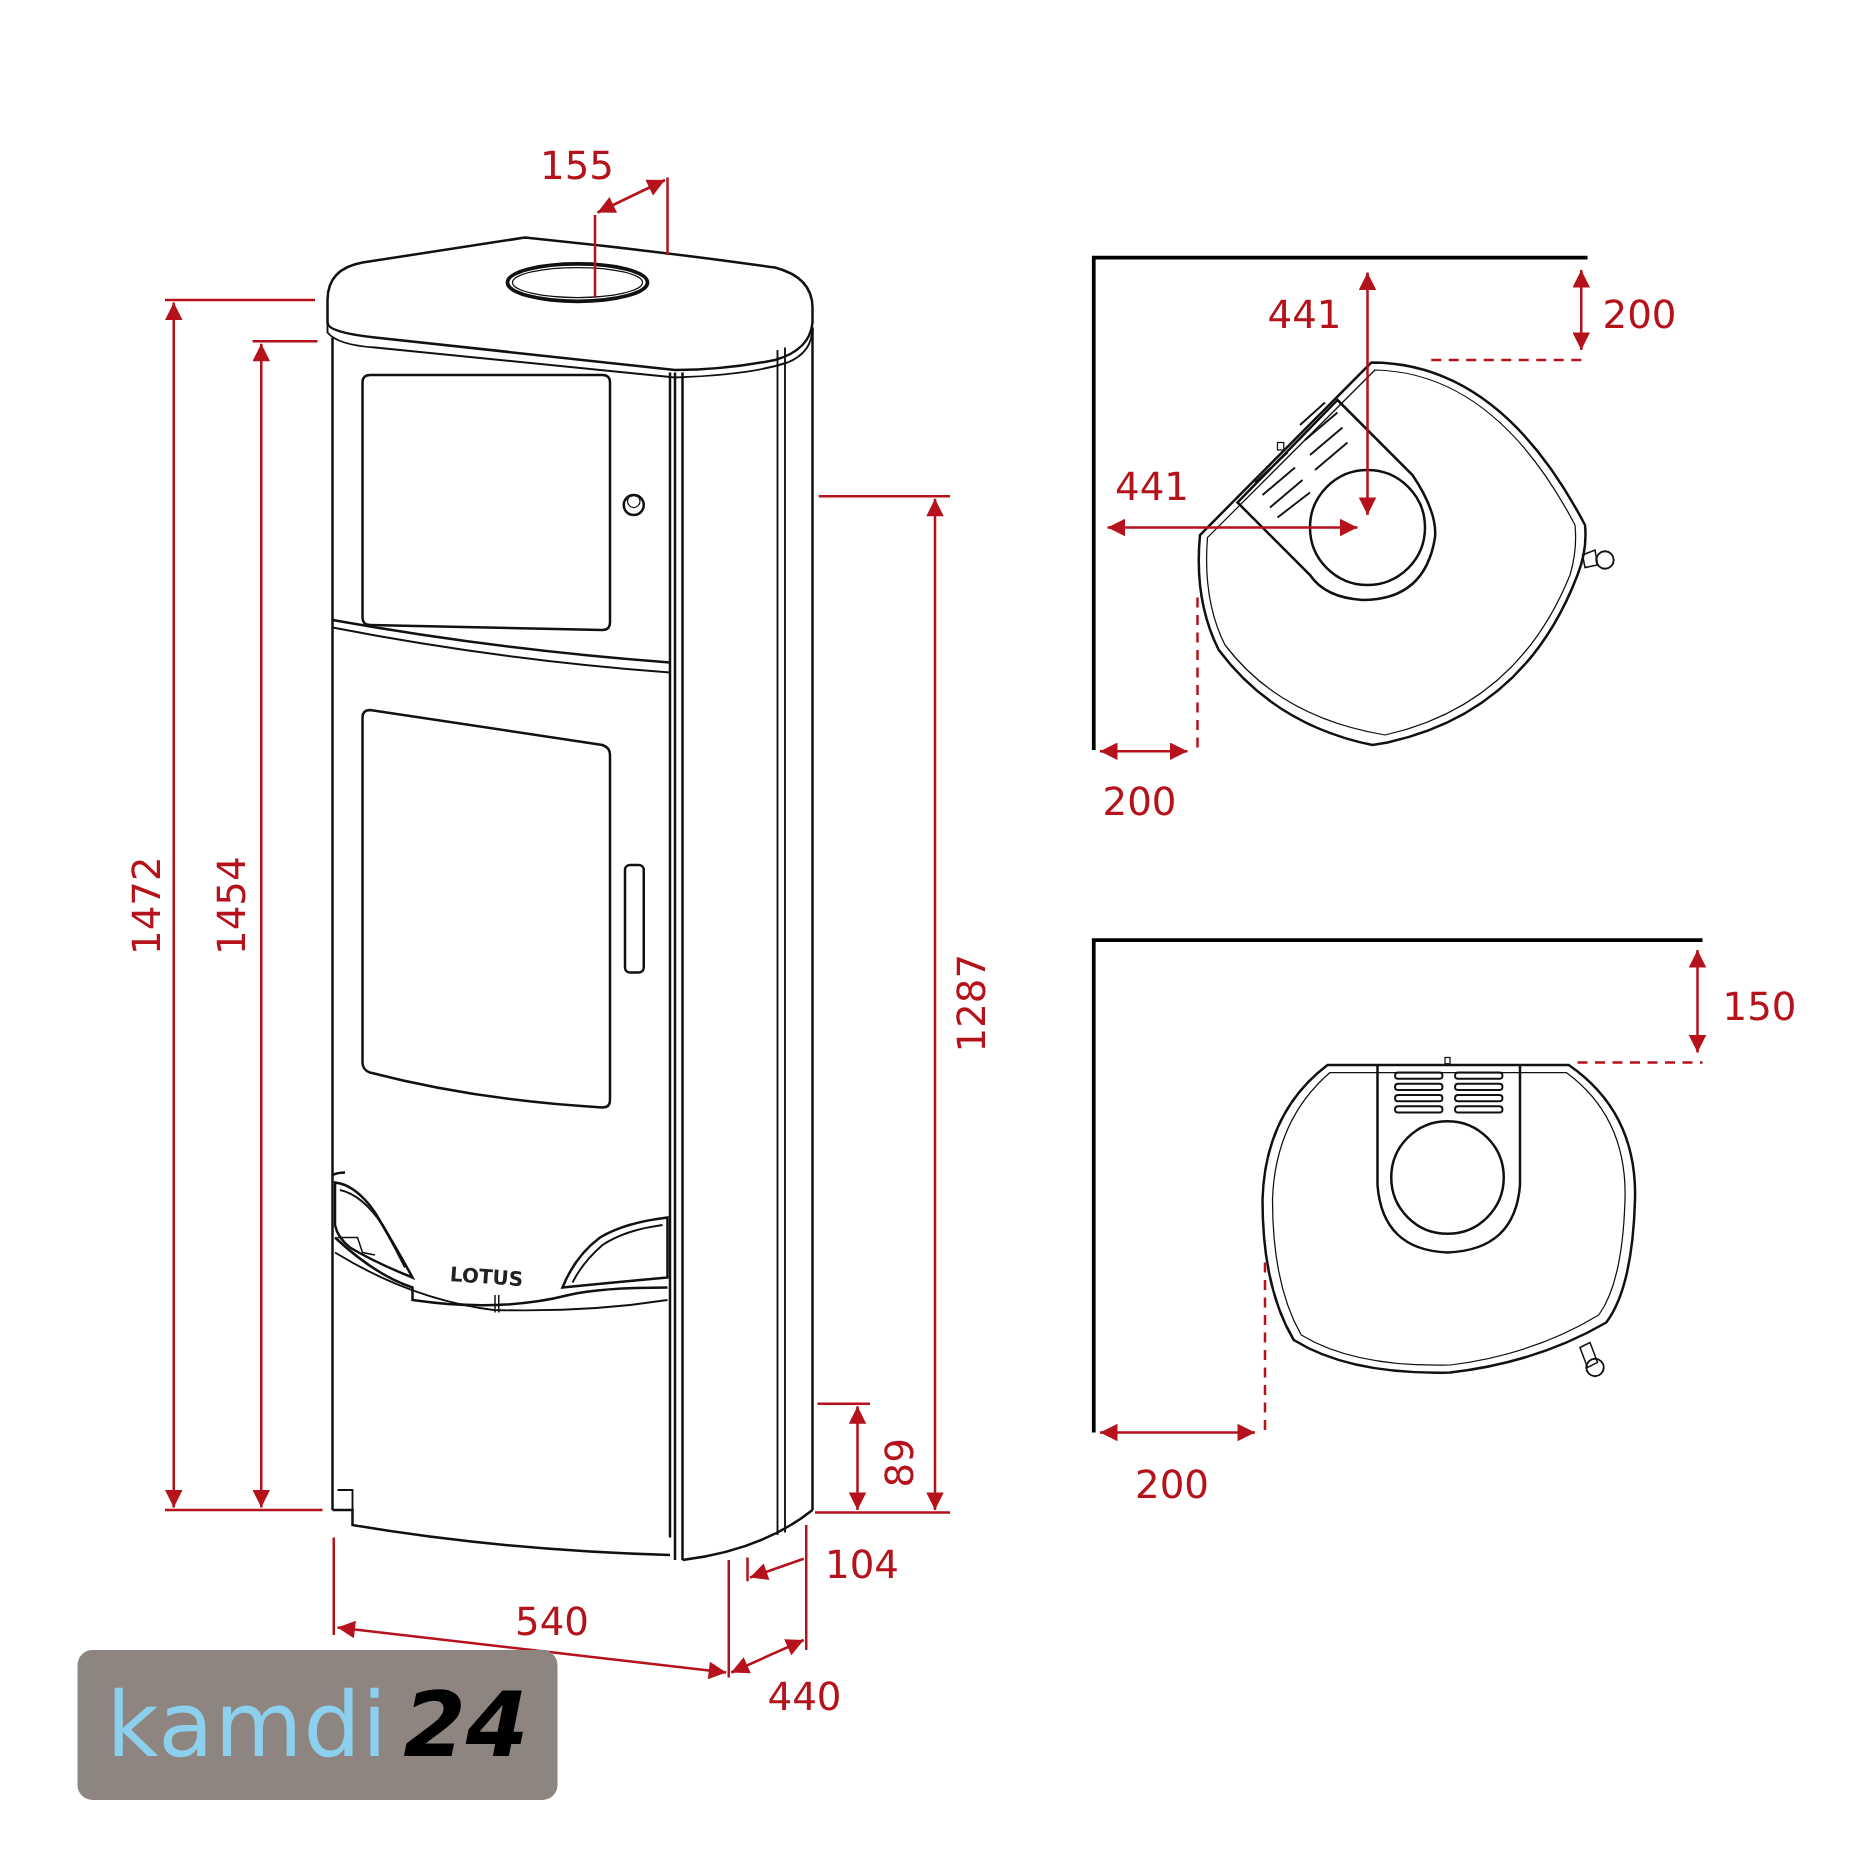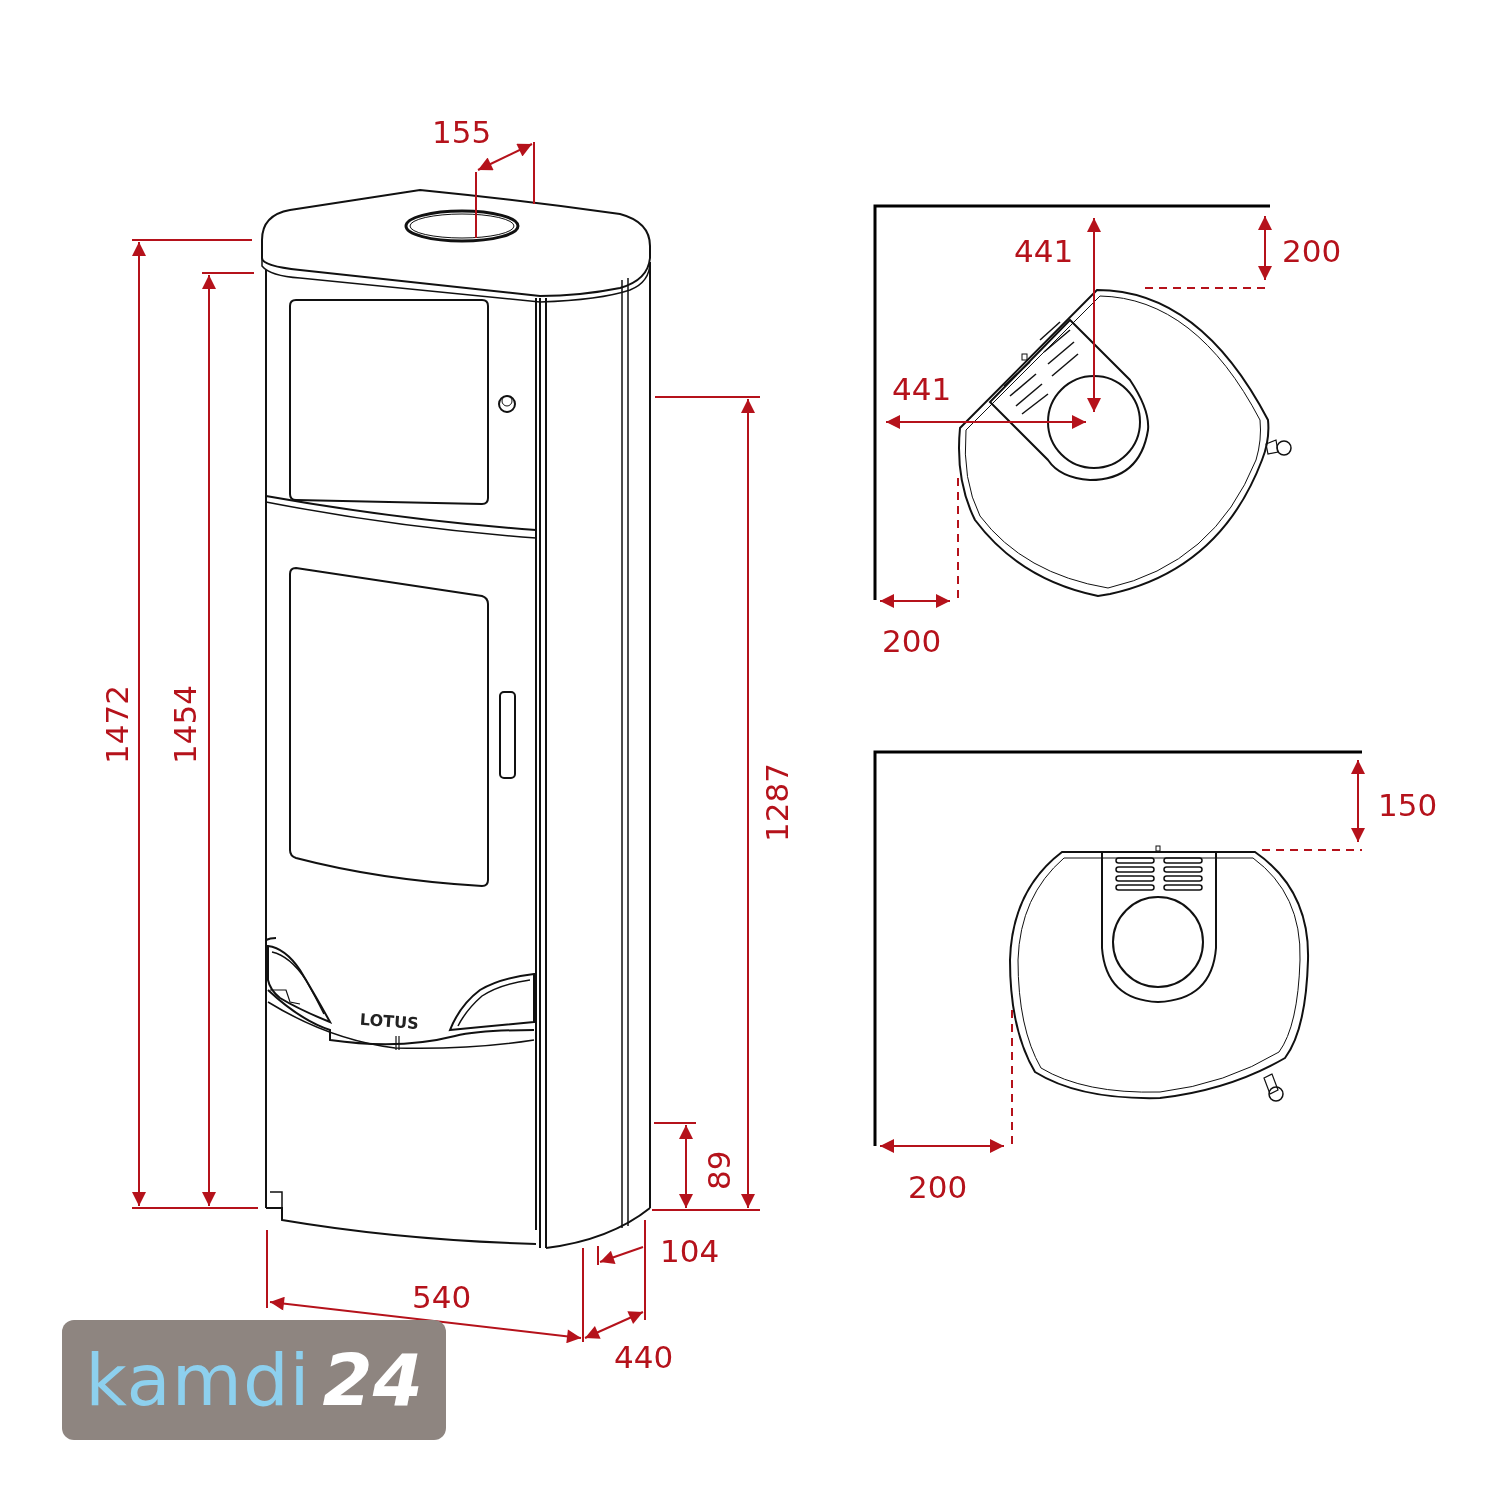--- a/index.html
+++ b/index.html
@@ -6,21 +6,21 @@
   body { width: 1500px; height: 1500px; position: relative; overflow: hidden;
          font-family: "DejaVu Sans", sans-serif; }
   #canvas { position: absolute; left: 0; top: 0; width: 1500px; height: 1500px; }
   .dim-text { font-family: "DejaVu Sans", sans-serif; font-size: 31px; fill: #b5121b; }
   .brand-text { font-family: "DejaVu Sans", sans-serif; font-size: 16px; font-weight: bold; fill: #222; }
   .logo-box { position: absolute; left: 62px; top: 1320px; width: 384px; height: 120px;
               background: #8e8580; border-radius: 12px; display: flex; align-items: center;
               justify-content: center; }
   .logo-word { font-family: "DejaVu Sans", sans-serif; font-size: 72px; line-height: 1; text-align: center; }
   .logo-a { color: #8dd0ee; font-weight: normal; letter-spacing: 1px; }
-  .logo-b { color: #ffffff; font-weight: bold; font-style: italic; margin-left: 12px; }
+  .logo-b { color: #000000; font-weight: bold; font-style: italic; margin-left: 12px; }
 </style>
 </head>
 <body>
 
 <svg id="canvas" viewBox="0 0 1500 1500" xmlns="http://www.w3.org/2000/svg">
   <defs>
     <marker id="arr" viewBox="0 0 10 10" refX="10" refY="5" markerWidth="9" markerHeight="9" orient="auto-start-reverse" markerUnits="userSpaceOnUse">
       <path d="M0,1 L10,5 L0,9 z" fill="#b5121b"></path>
     </marker>
     <marker id="arrL" viewBox="0 0 10 10" refX="10" refY="5" markerWidth="22" markerHeight="14" orient="auto-start-reverse" markerUnits="userSpaceOnUse">

